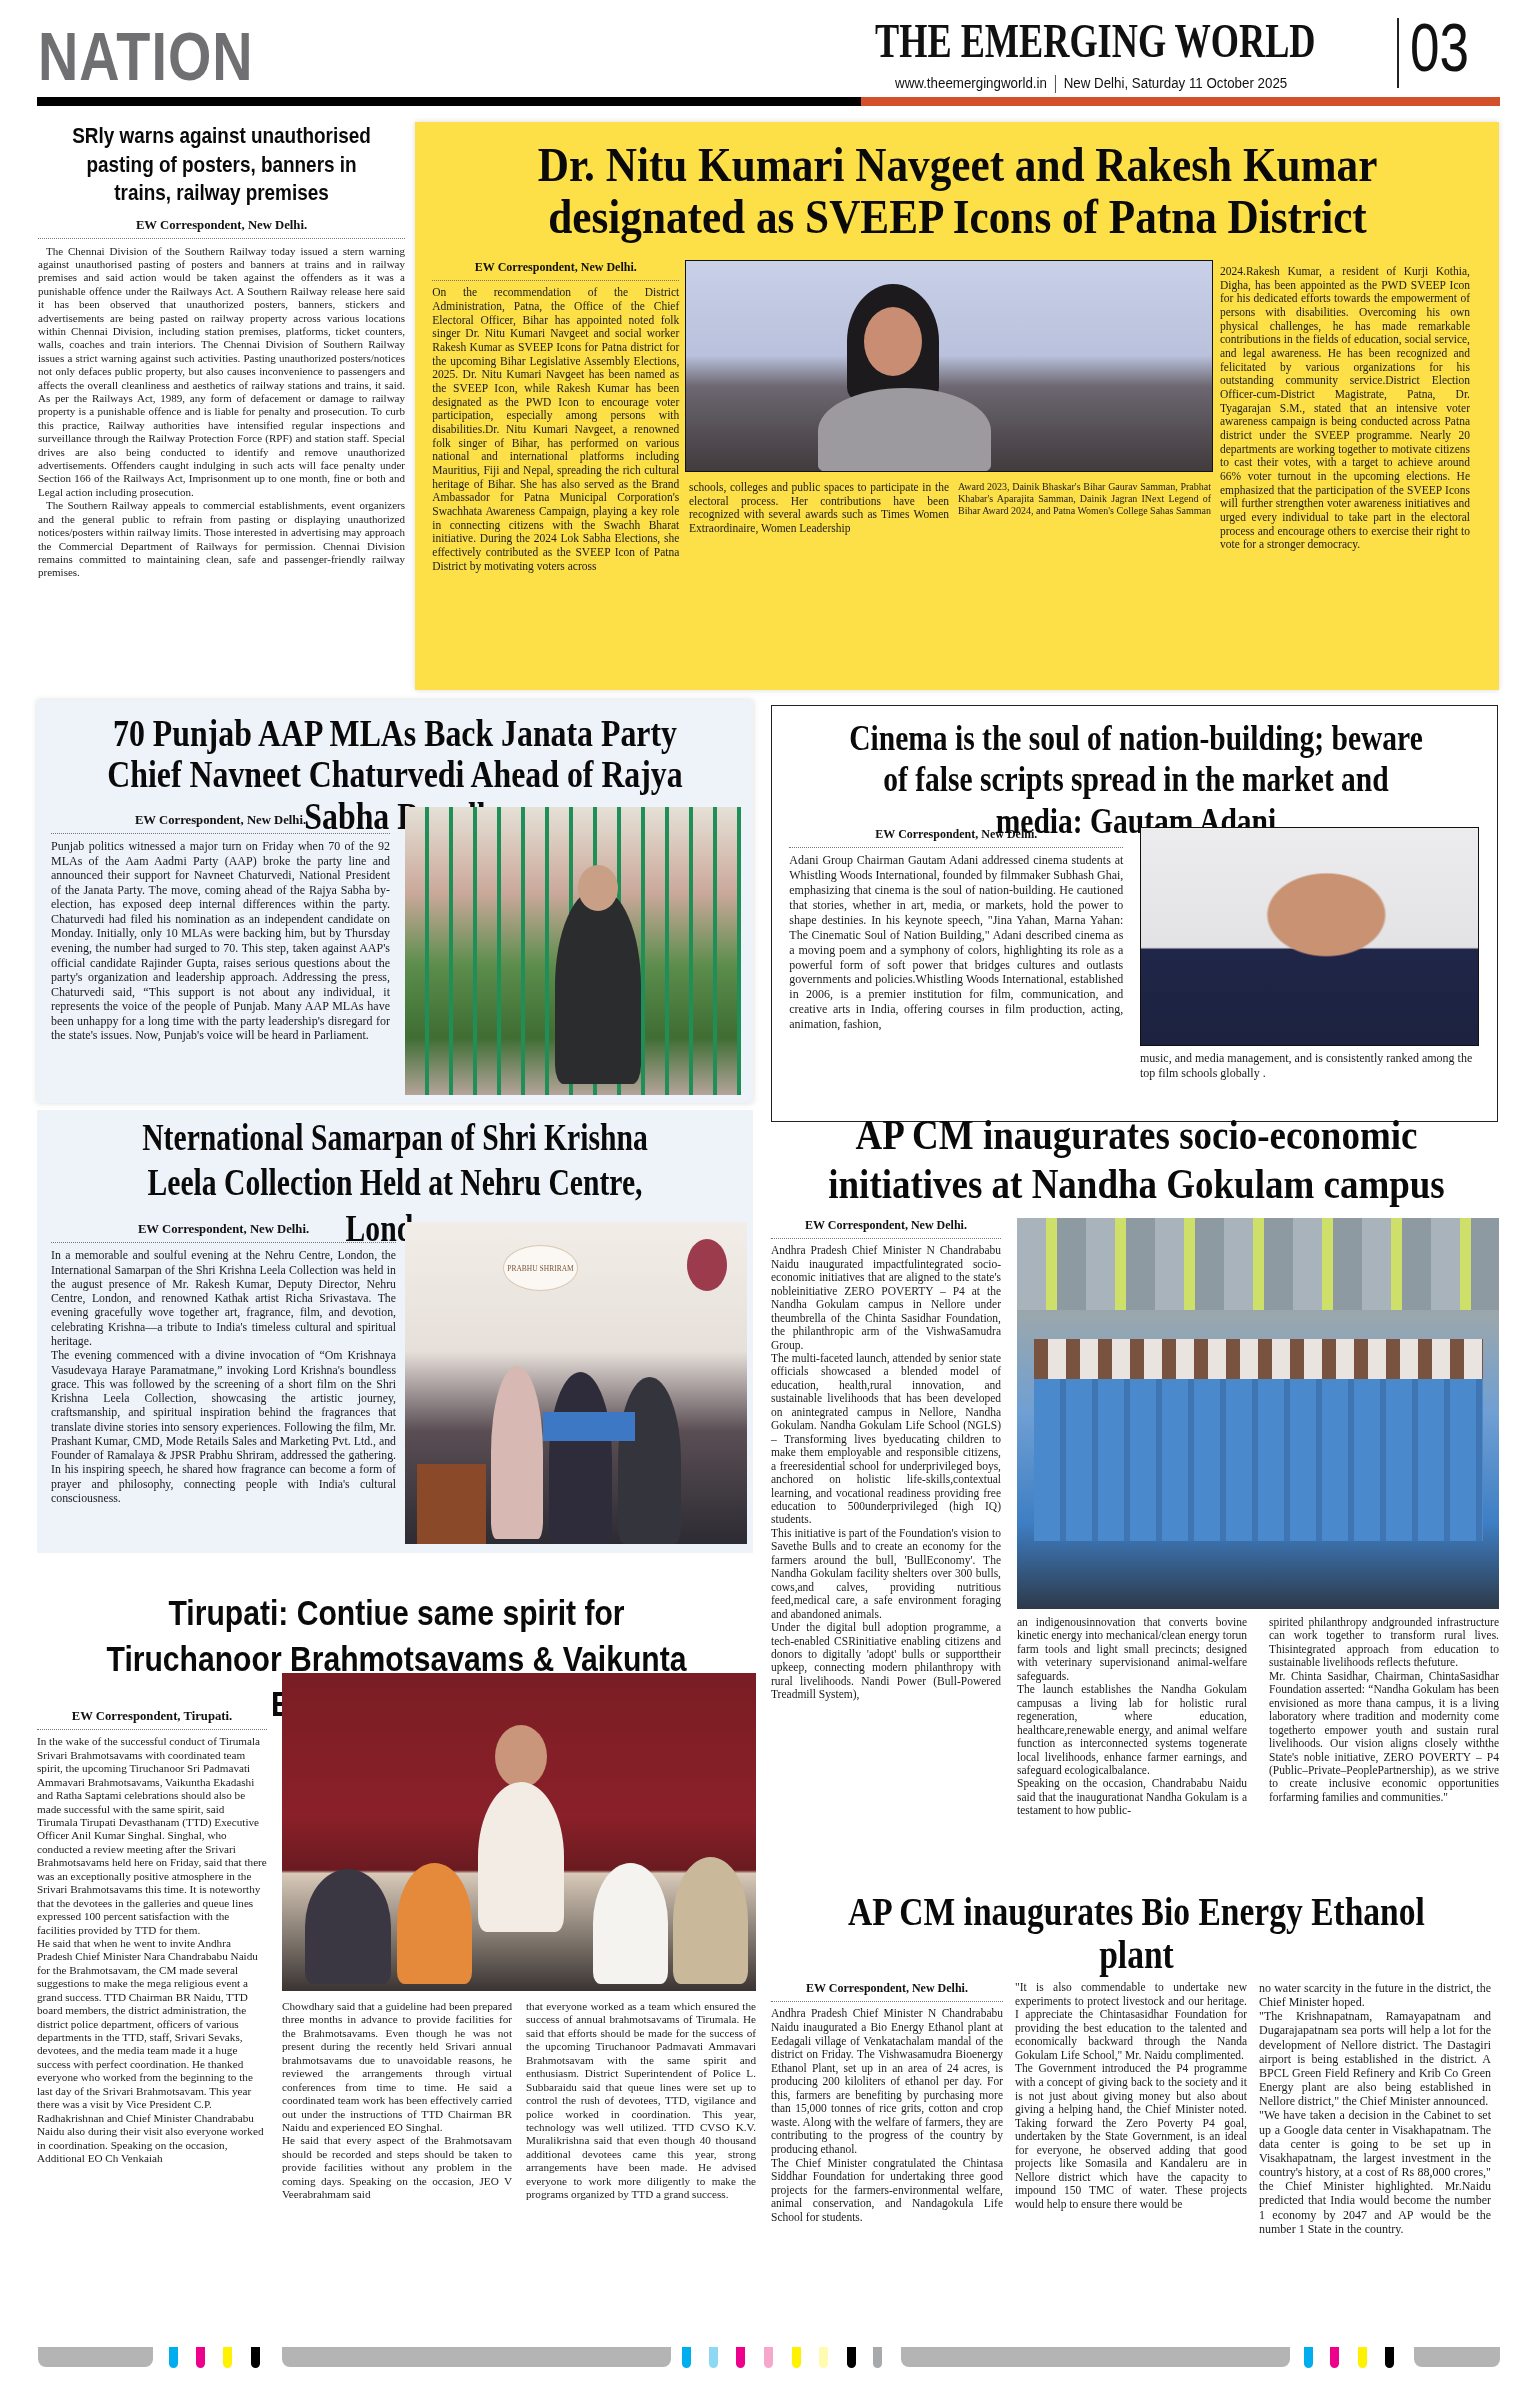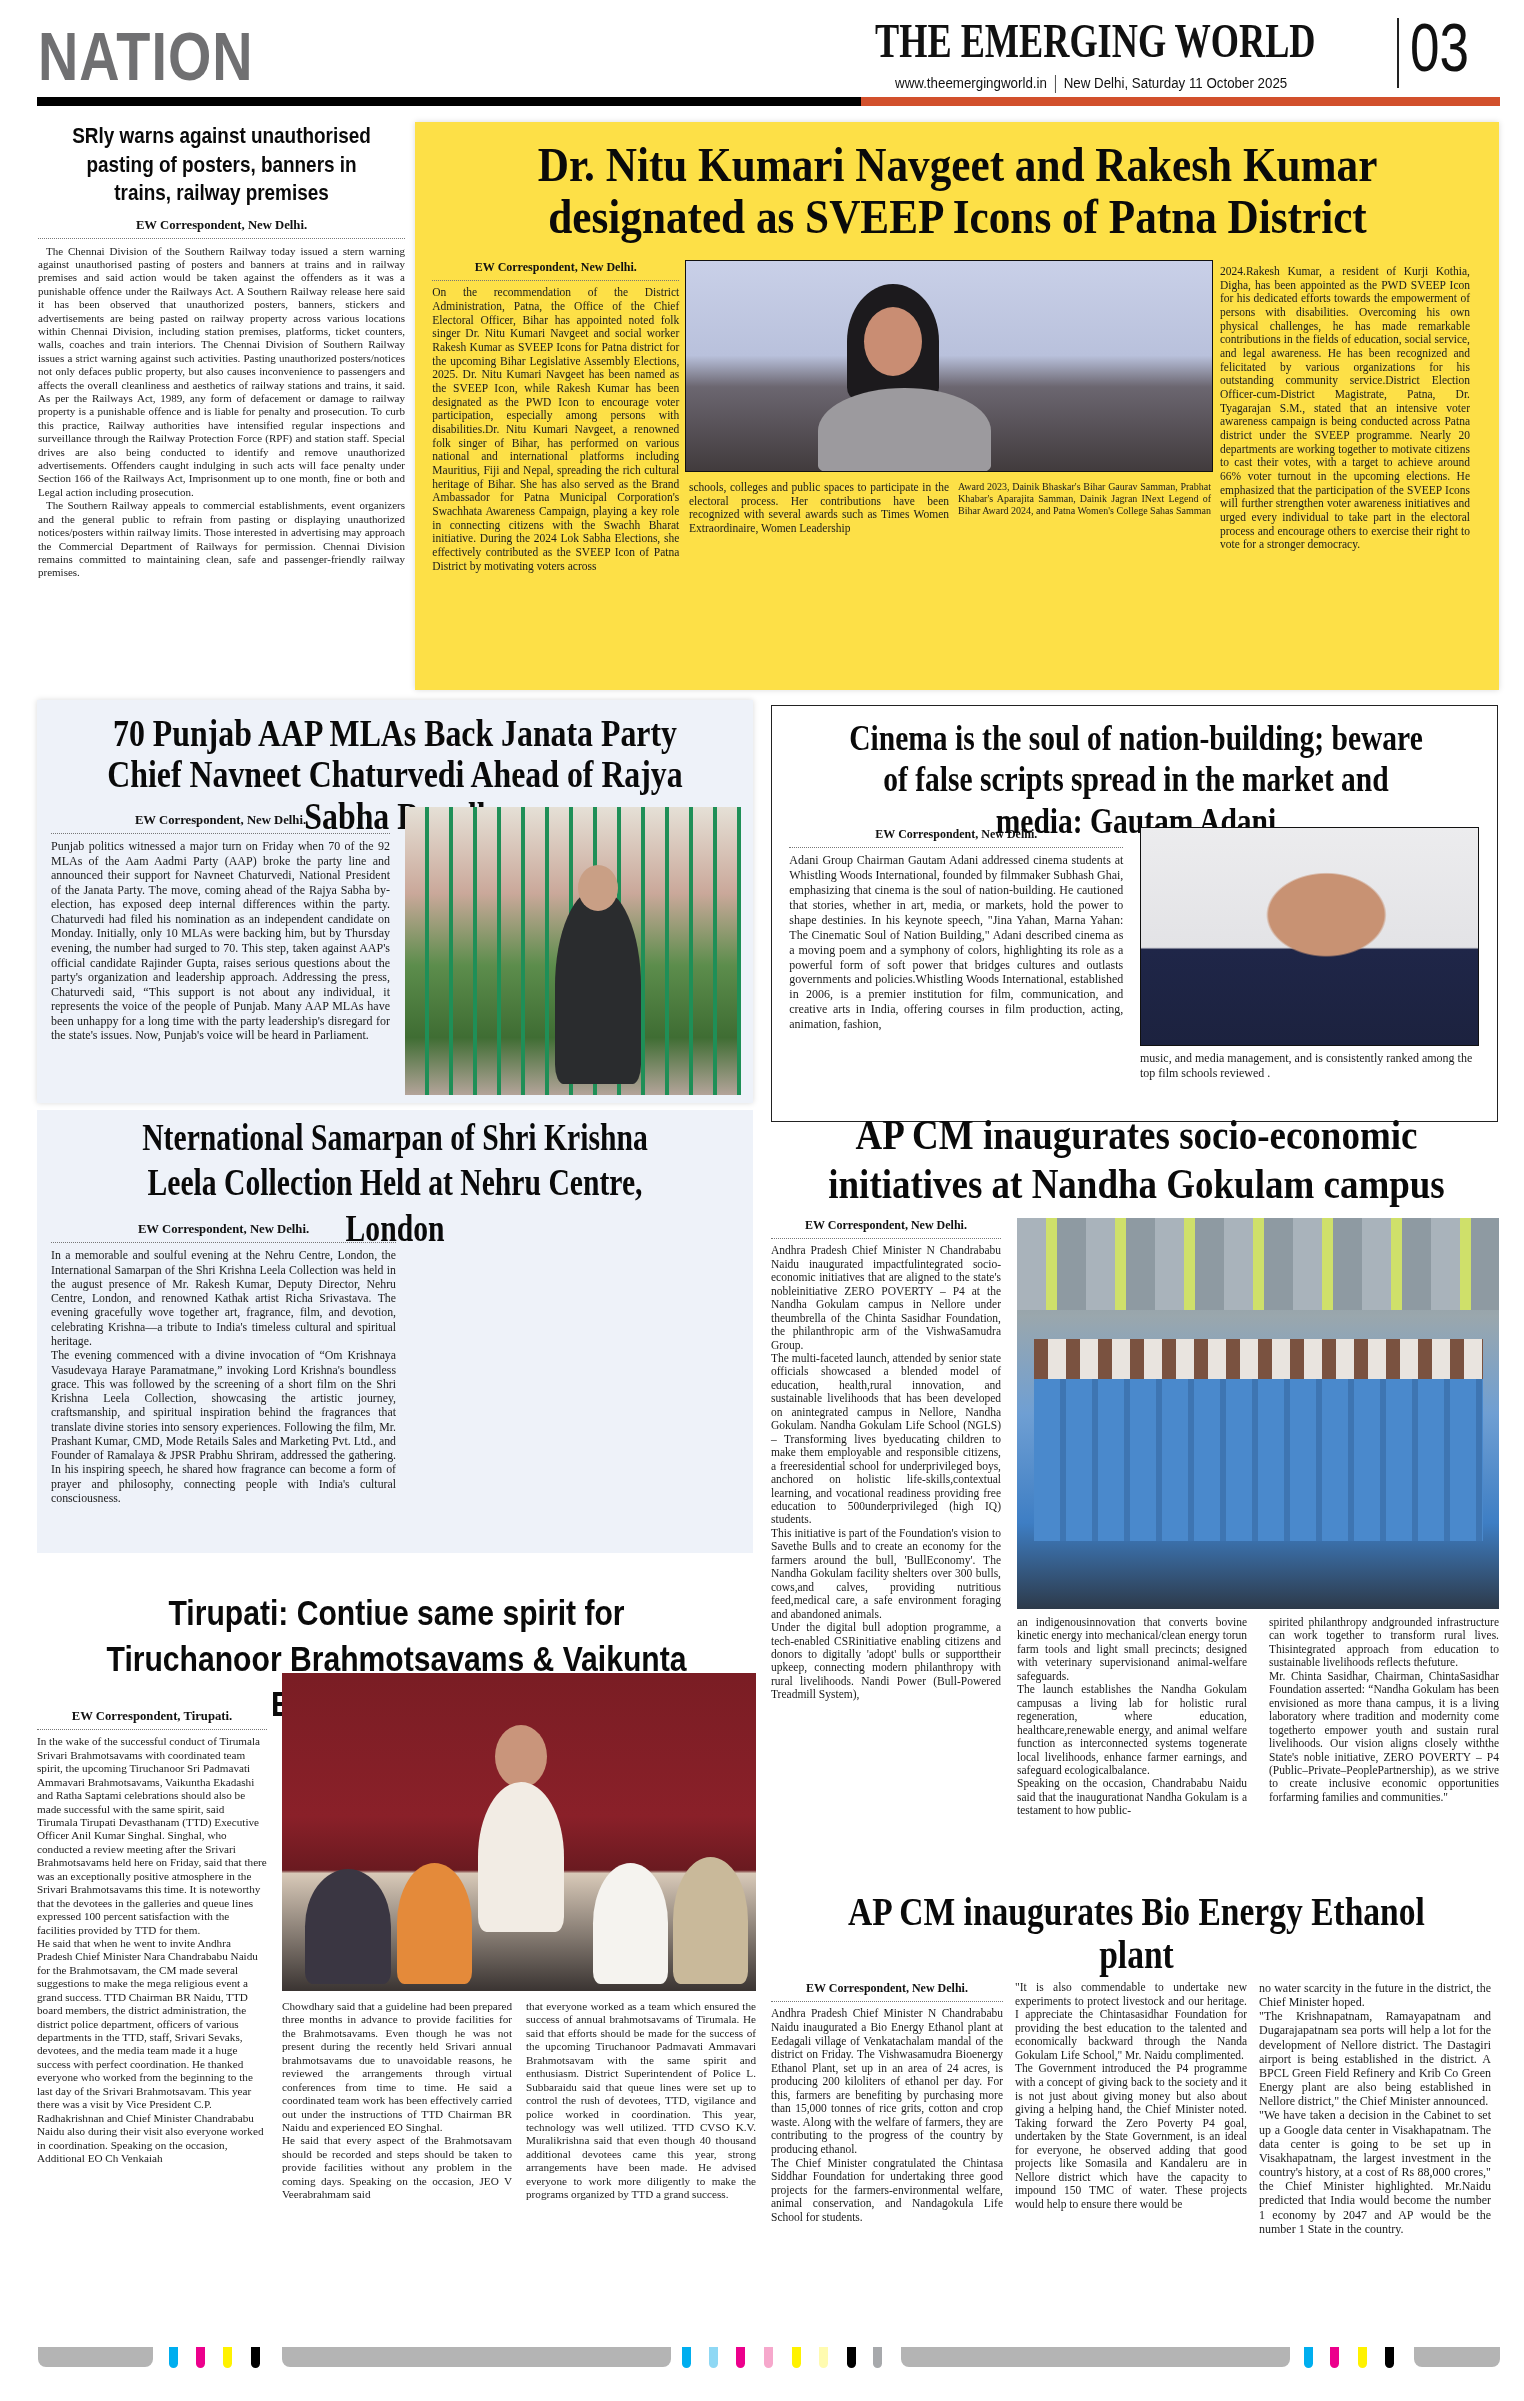--- a/index.html
+++ b/index.html
@@ -99,31 +99,40 @@
   </div>
 </div>
 
 <div class="box bordered" style="left:771px; top:705px; width:727px; height:417px;">
   <div class="headline" style="position:absolute; left:5.8px; top:11.5px; width:716px; font-size:36px; line-height:1.16; transform:scaleX(0.82); transform-origin:center top;">Cinema is the soul of nation-building; beware of false scripts spread in the market and media: Gautam Adani</div>
   <div style="position:absolute; left:17.3px; top:121px; width:334px;">
     <div class="byline" style="font-size:12px;">EW Correspondent, New Delhi.</div>
     <div class="body" style="font-size:12px; line-height:1.24;">Adani Group Chairman Gautam Adani addressed cinema students at Whistling Woods International, founded by filmmaker Subhash Ghai, emphasizing that cinema is the soul of nation-building. He cautioned that stories, whether in art, media, or markets, hold the power to shape destinies. In his keynote speech, "Jina Yahan, Marna Yahan: The Cinematic Soul of Nation Building," Adani described cinema as a moving poem and a symphony of colors, highlighting its role as a powerful form of soft power that bridges cultures and outlasts governments and policies.Whistling Woods International, established in 2006, is a premier institution for film, communication, and creative arts in India, offering courses in film production, acting, animation, fashion,</div>
   </div>
   <div class="photo ph-adani" style="left:368px; top:121px; width:339px; height:219px;"></div>
-  <div class="body" style="position:absolute; left:368px; top:345px; width:339px; font-size:12px; line-height:1.24; text-align:left;">music, and media management, and is consistently ranked among the top film schools reviewed .</div>
+  <div class="body" style="position:absolute; left:368px; top:345px; width:339px; font-size:12px; line-height:1.24; text-align:left;">music, and media management, and is consistently ranked among the top film schools globally .</div>
 </div>
 
 <div class="box tinted" style="left:37px; top:1110px; width:716px; height:443px; background:#eef2f9;">
   <div class="headline" style="position:absolute; left:5.8px; top:4.6px; width:704px; font-size:38px; line-height:1.2; transform:scaleX(0.78); transform-origin:center top;">Nternational Samarpan of Shri Krishna Leela Collection Held at Nehru Centre, London</div>
   <div style="position:absolute; left:14px; top:112px; width:345px;">
     <div class="byline" style="font-size:12.7px;">EW Correspondent, New Delhi.</div>
     <div class="body" style="font-size:11.8px; line-height:1.21;">
       <p class="noindent">In a memorable and soulful evening at the Nehru Centre, London, the International Samarpan of the Shri Krishna Leela Collection was held in the august presence of Mr. Rakesh Kumar, Deputy Director, Nehru Centre, London, and renowned Kathak artist Richa Srivastava. The evening gracefully wove together art, fragrance, film, and devotion, celebrating Krishna—a tribute to India's timeless cultural and spiritual heritage.</p>
       <p class="noindent">The evening commenced with a divine invocation of “Om Krishnaya Vasudevaya Haraye Paramatmane,” invoking Lord Krishna's boundless grace. This was followed by the screening of a short film on the Shri Krishna Leela Collection, showcasing the artistic journey, craftsmanship, and spiritual inspiration behind the fragrances that translate divine stories into sensory experiences. Following the film, Mr. Prashant Kumar, CMD, Mode Retails Sales and Marketing Pvt. Ltd., and Founder of Ramalaya &amp; JPSR Prabhu Shriram, addressed the gathering. In his inspiring speech, he shared how fragrance can become a form of prayer and philosophy, connecting people with India's cultural consciousness.</p>
     </div>
+  </div>
+  <div class="photo ph-london" style="left:368px; top:112px; width:342px; height:322px;">
+    <div style="position:absolute; left:98px; top:23px; width:75px; height:46px; border-radius:50%; background:#fbf7f2; border:1.2px solid #d9c8b4; font-family:'Liberation Serif',serif; font-size:7.5px; display:flex; align-items:center; justify-content:center; color:#7a5a3c;">PRABHU SHRIRAM</div>
+    <div style="position:absolute; left:282px; top:17.3px; width:40px; height:52px; border-radius:50%; background:#9b3b4c;"></div>
+    <div class="fig" style="left:86px; top:144px; width:52px; height:173px; background:#d7b8b2;"></div>
+    <div class="fig" style="left:144px; top:150px; width:63px; height:173px; background:#2e2c3a;"></div>
+    <div class="fig" style="left:213px; top:155px; width:63px; height:167px; background:#33343c;"></div>
+    <div style="position:absolute; left:138px; top:190px; width:92px; height:29px; background:#3d78c4;"></div>
+    <div style="position:absolute; left:11.5px; top:242px; width:69px; height:81px; background:#8a4a2a;"></div>
   </div>
 </div>
 
 <div class="box" style="left:771px; top:1110px; width:736px; height:765px;">
   <div class="headline" style="position:absolute; left:0; top:0; width:731px; font-size:43px; line-height:1.14; transform:scaleX(0.86); transform-origin:center top;">AP CM inaugurates socio-economic initiatives at Nandha Gokulam campus</div>
   <div style="position:absolute; left:0; top:108px; width:230px;">
     <div class="byline" style="font-size:12px;">EW Correspondent, New Delhi.</div>
     <div class="body" style="font-size:11.5px; line-height:1.17; white-space:pre-line;">Andhra Pradesh Chief Minister N Chandrababu Naidu inaugurated impactfulintegrated socio-economic initiatives that are aligned to the state's nobleinitiative ZERO POVERTY – P4 at the Nandha Gokulam campus in Nellore under theumbrella of the Chinta Sasidhar Foundation, the philanthropic arm of the VishwaSamudra Group.
 The multi-faceted launch, attended by senior state officials showcased a blended model of education, health,rural innovation, and sustainable livelihoods that has been developed on anintegrated campus in Nellore, Nandha Gokulam. Nandha Gokulam Life School (NGLS) – Transforming lives byeducating children to make them employable and responsible citizens, a freeresidential school for underprivileged boys, anchored on holistic life-skills,contextual learning, and vocational readiness providing free education to 500underprivileged (high IQ) students.
 This initiative is part of the Foundation's vision to Savethe Bulls and to create an economy for the farmers around the bull, 'BullEconomy'. The Nandha Gokulam facility shelters over 300 bulls, cows,and calves, providing nutritious feed,medical care, a safe environment foraging and abandoned animals.

